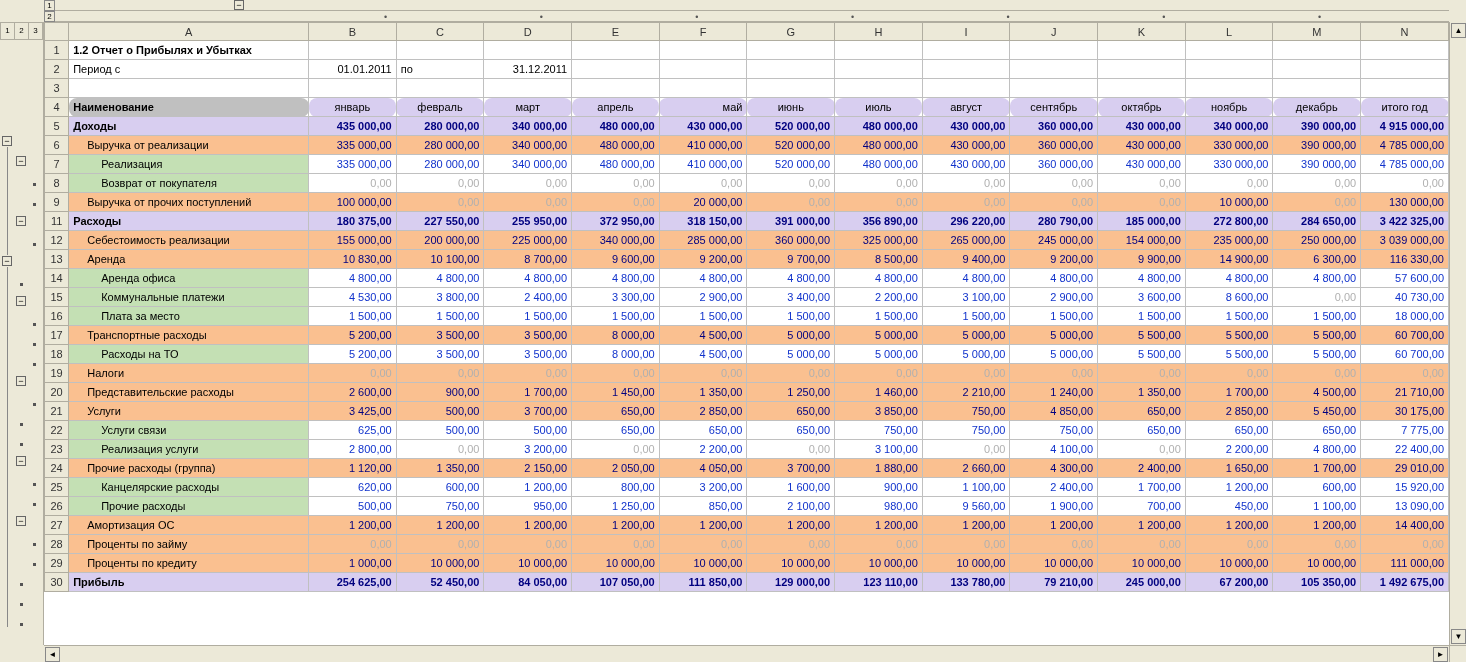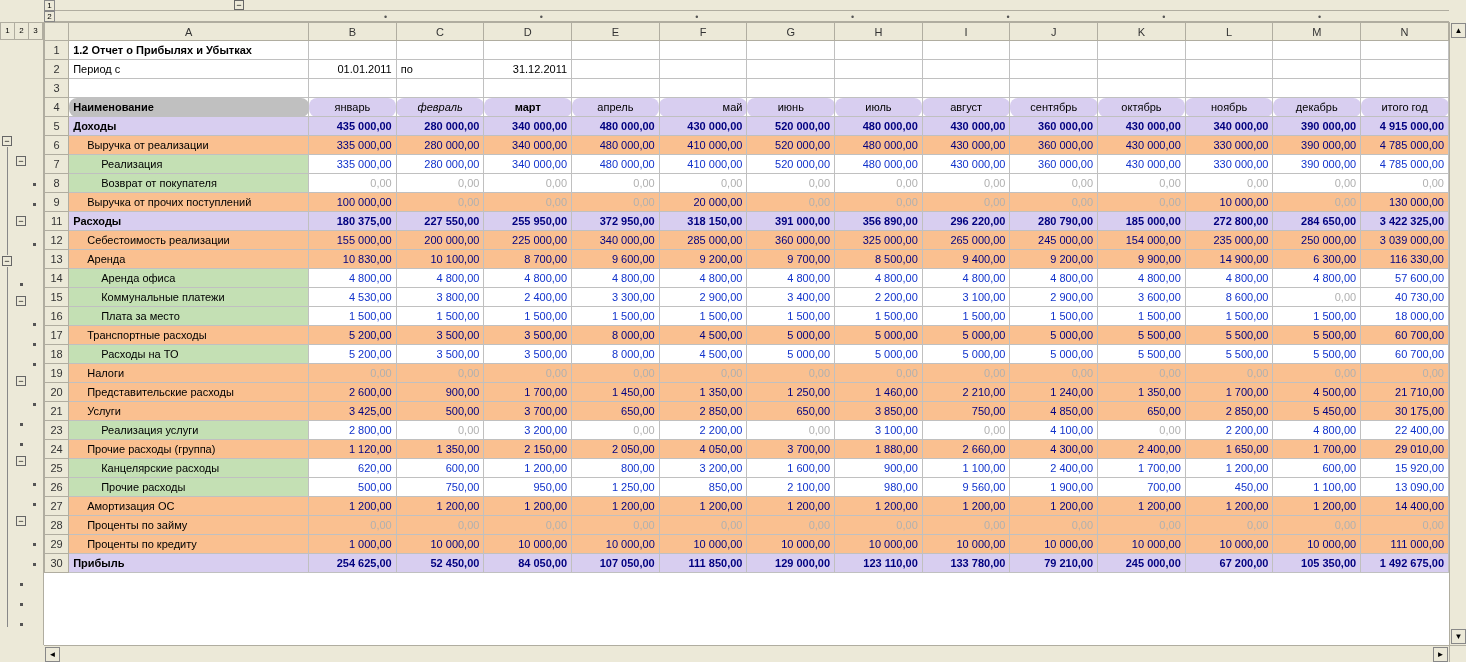--- a/index.html
+++ b/index.html
@@ -326,22 +326,22 @@
             <td></td>
             <td></td>
             <td></td>
             <td></td>
             <td></td>
           </tr>
           <tr class="hdr-grey">
             <th class="rowhdr">4</th>
             <td class="name" style="background: rgb(192, 192, 192); font-weight: bold;">Наименование</td>
             <td class="num" style="background: rgb(216, 206, 240); color: rgb(0, 0, 0); text-align: center; font-weight: normal;">январь</td>
-            <td class="num" style="background: rgb(216, 206, 240); color: rgb(0, 0, 0); text-align: center; font-weight: normal; font-style: italic;">февраль</td>
-            <td class="num" style="background: rgb(216, 206, 240); color: rgb(0, 0, 0); text-align: center; font-weight: bold;">март</td>
+            <td class="num" style="background: rgb(216, 206, 240); color: rgb(0, 0, 0); text-align: center; font-weight: normal;">февраль</td>
+            <td class="num" style="background: rgb(216, 206, 240); color: rgb(0, 0, 0); text-align: center; font-weight: normal;">март</td>
             <td class="num" style="background: rgb(216, 206, 240); color: rgb(0, 0, 0); text-align: center; font-weight: normal;">апрель</td>
             <td class="num" style="background: rgb(216, 206, 240); color: rgb(0, 0, 0); font-weight: normal;">май</td>
             <td class="num" style="background: rgb(216, 206, 240); color: rgb(0, 0, 0); text-align: center; font-weight: normal;">июнь</td>
             <td class="num" style="background: rgb(216, 206, 240); color: rgb(0, 0, 0); text-align: center; font-weight: normal;">июль</td>
             <td class="num" style="background: rgb(216, 206, 240); color: rgb(0, 0, 0); text-align: center; font-weight: normal;">август</td>
             <td class="num" style="background: rgb(216, 206, 240); color: rgb(0, 0, 0); text-align: center; font-weight: normal;">сентябрь</td>
             <td class="num" style="background: rgb(216, 206, 240); color: rgb(0, 0, 0); text-align: center; font-weight: normal;">октябрь</td>
             <td class="num" style="background: rgb(216, 206, 240); color: rgb(0, 0, 0); text-align: center; font-weight: normal;">ноябрь</td>
             <td class="num" style="background: rgb(216, 206, 240); color: rgb(0, 0, 0); text-align: center; font-weight: normal;">декабрь</td>
             <td class="num" style="background: rgb(216, 206, 240); color: rgb(0, 0, 0); text-align: center; font-weight: normal;">итого год</td>
@@ -612,20 +612,37 @@
             <td class="num">650,00</td>
             <td class="num">3 850,00</td>
             <td class="num">750,00</td>
             <td class="num">4 850,00</td>
             <td class="num">650,00</td>
             <td class="num">2 850,00</td>
             <td class="num">5 450,00</td>
             <td class="num">30 175,00</td>
           </tr>
           <tr class="green">
+            <th class="rowhdr">22</th>
+            <td class="name indent2">Услуги связи</td>
+            <td class="num">625,00</td>
+            <td class="num">500,00</td>
+            <td class="num">500,00</td>
+            <td class="num">650,00</td>
+            <td class="num">650,00</td>
+            <td class="num">650,00</td>
+            <td class="num">750,00</td>
+            <td class="num">750,00</td>
+            <td class="num">750,00</td>
+            <td class="num">650,00</td>
+            <td class="num">650,00</td>
+            <td class="num">650,00</td>
+            <td class="num">7 775,00</td>
+          </tr>
+          <tr class="green">
             <th class="rowhdr">23</th>
             <td class="name indent2">Реализация услуги</td>
             <td class="num">2 800,00</td>
             <td class="num zero">0,00</td>
             <td class="num">3 200,00</td>
             <td class="num zero">0,00</td>
             <td class="num">2 200,00</td>
             <td class="num zero">0,00</td>
             <td class="num">3 100,00</td>
             <td class="num zero">0,00</td>

